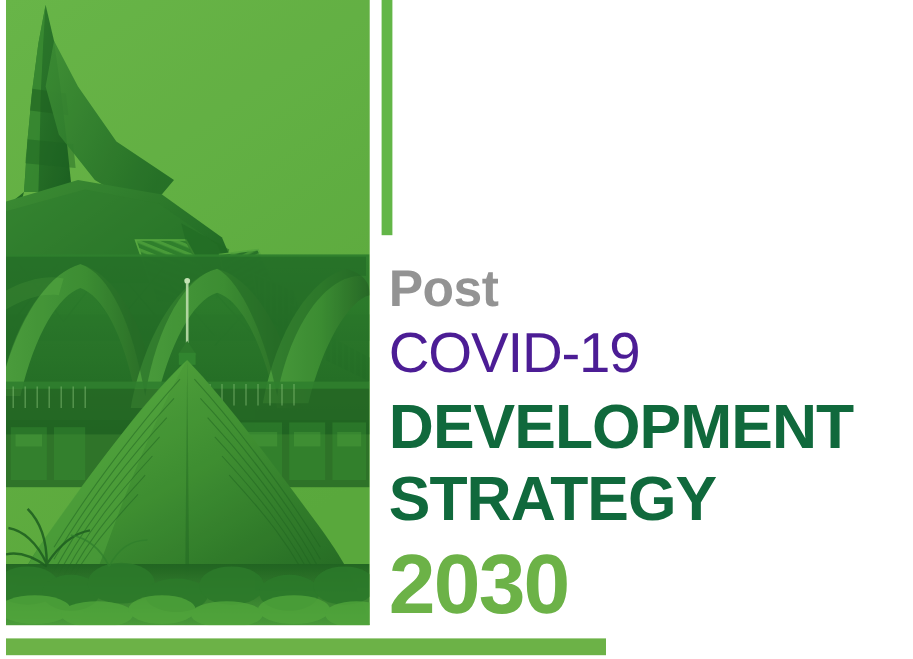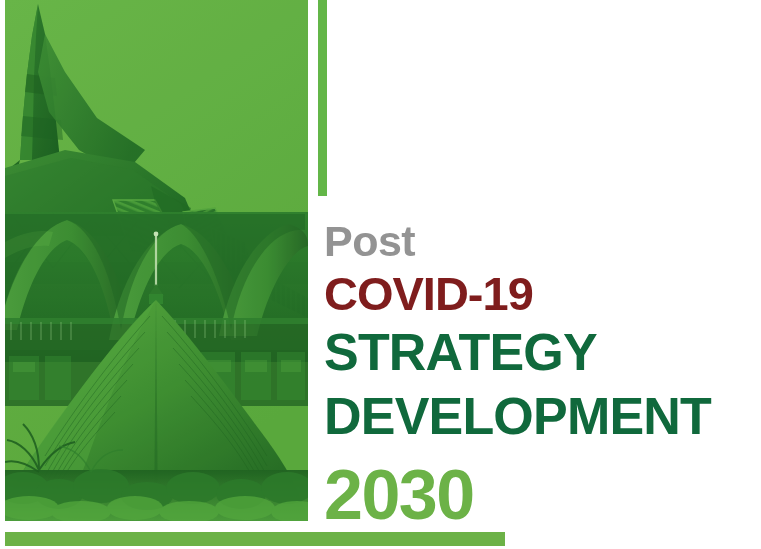--- a/index.html
+++ b/index.html
@@ -72,39 +72,39 @@
   }
   .l-post {
     font-size: 43px;
     line-height: 50px;
     font-weight: 700;
     color: #939393;
   }
   .l-covid {
     font-size: 47px;
     line-height: 56px;
-    font-weight: 700;
-    color: #7f1d1d;
+    font-weight: 400;
+    color: #4c1d95;
     letter-spacing: -1px;
   }
   .l-dev, .l-strat {
     font-size: 52px;
     line-height: 60px;
     font-weight: 700;
     color: #10693c;
     letter-spacing: -0.8px;
   }
   .l-dev { margin-top: 4px; }
   .l-year {
     font-size: 70px;
     line-height: 78px;
     font-weight: 700;
     color: #6cb247;
     letter-spacing: -1.5px;
-    margin-top: 10px;
+    margin-top: 2px;
   }
 </style>
 </head>
 <body>
 
 <div id="cover">
 
   <div class="photo">
     <svg viewBox="0 0 303 521" preserveAspectRatio="none" aria-hidden="true">
       <defs>
@@ -319,20 +319,20 @@
 
       <rect x="0" y="0" width="303" height="521" fill="#3fa03a" opacity="0.13"></rect>
     </svg>
   </div>
 
   <div class="vbar"></div>
 
   <div class="titleblock">
     <span class="line l-post">Post</span>
     <span class="line l-covid">COVID-19</span>
+    <span class="line l-dev">DEVELOPMENT</span>
     <span class="line l-strat">STRATEGY</span>
-    <span class="line l-dev">DEVELOPMENT</span>
     <span class="line l-year">2030</span>
   </div>
 
   <div class="hbar"></div>
 
 </div>
 
 </body></html>

